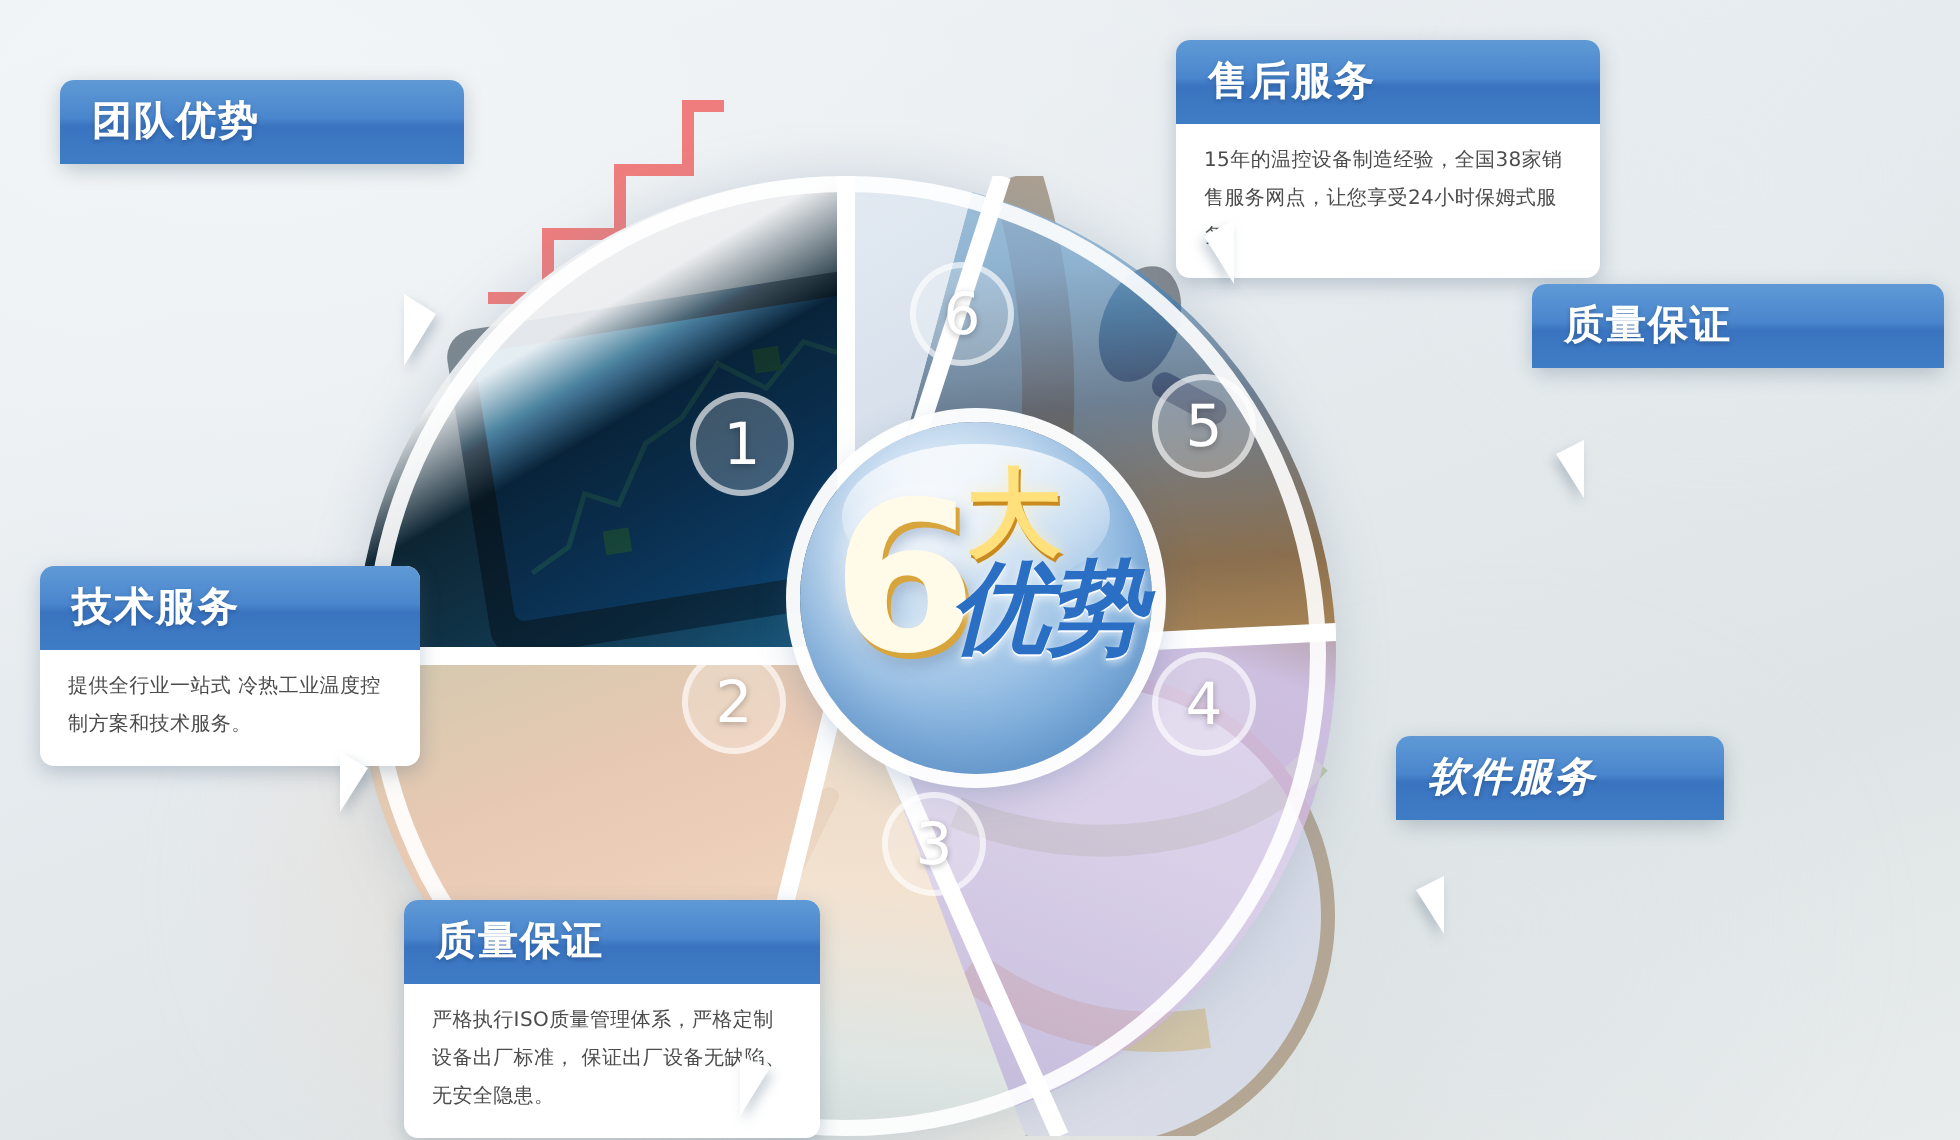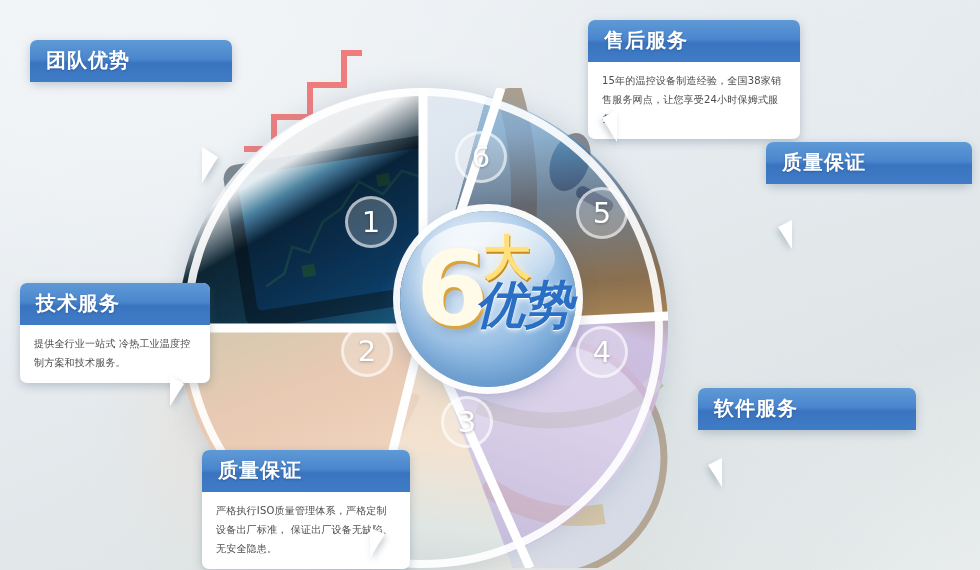--- a/index.html
+++ b/index.html
@@ -116,21 +116,21 @@
   .c-team   {left:30px; top:40px;  width:202px;}
   .c-team  .tail{left:172px;top:107px;border-left:16px solid #ffffff;border-top:10px solid transparent;border-bottom:26px solid transparent;filter:drop-shadow(2px 3px 3px rgba(70,95,120,.28));}
   .c-tech   {left:20px; top:283px; width:190px;}
   .c-tech  .tail{left:150px;top:93px;border-left:14px solid #ffffff;border-top:8px solid transparent;border-bottom:22px solid transparent;filter:drop-shadow(2px 3px 3px rgba(70,95,120,.28));}
   .c-quality{left:202px;top:450px; width:208px;}
   .c-quality .tail{left:168px;top:78px;border-left:15px solid #ffffff;border-top:6px solid transparent;border-bottom:24px solid transparent;filter:drop-shadow(2px 3px 3px rgba(70,95,120,.28));}
   .c-after  {left:588px;top:20px;   width:212px;}
   .c-after .tail{left:14px;top:90px;border-right:15px solid #ffffff;border-top:8px solid transparent;border-bottom:24px solid transparent;filter:drop-shadow(-2px 3px 3px rgba(70,95,120,.28));}
   .c-hard   {left:766px;top:142px; width:206px;}
   .c-hard  .tail{left:12px;top:78px;border-right:14px solid #ffffff;border-top:7px solid transparent;border-bottom:22px solid transparent;filter:drop-shadow(-2px 3px 3px rgba(70,95,120,.28));}
-  .c-soft   {left:698px;top:388px; width:218px;}
+  .c-soft   {left:698px;top:368px; width:164px;font-style:italic;}
   .c-soft  .tail{left:10px;top:70px;border-right:14px solid #ffffff;border-top:7px solid transparent;border-bottom:22px solid transparent;filter:drop-shadow(-2px 3px 3px rgba(70,95,120,.28));}
 </style>
 </head>
 <body>
 
 <div id="stage">
 
   <div class="bg-blur bg-a"></div>
   <div class="bg-blur bg-b"></div>
   <div class="bg-blur bg-c"></div>

